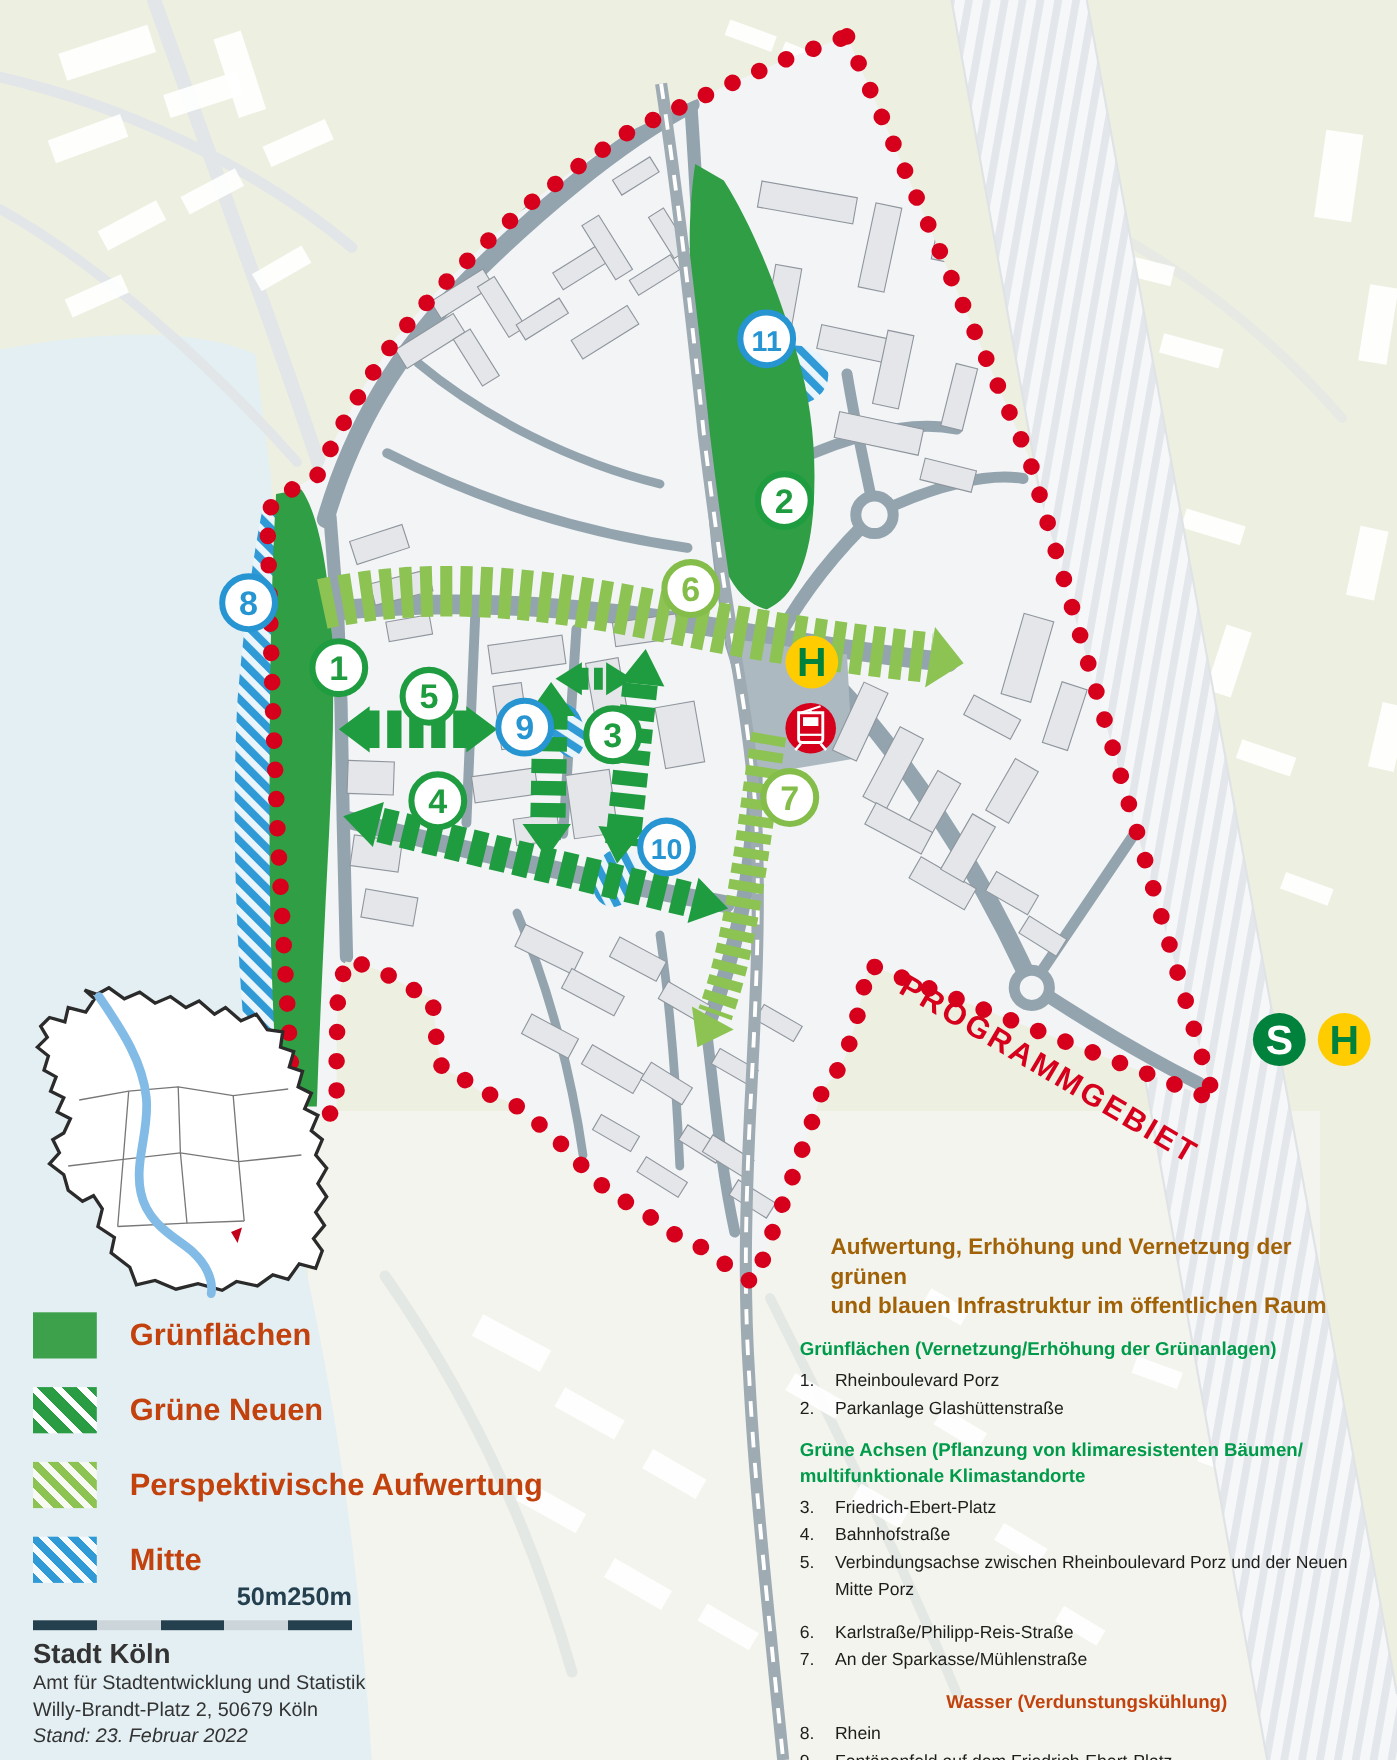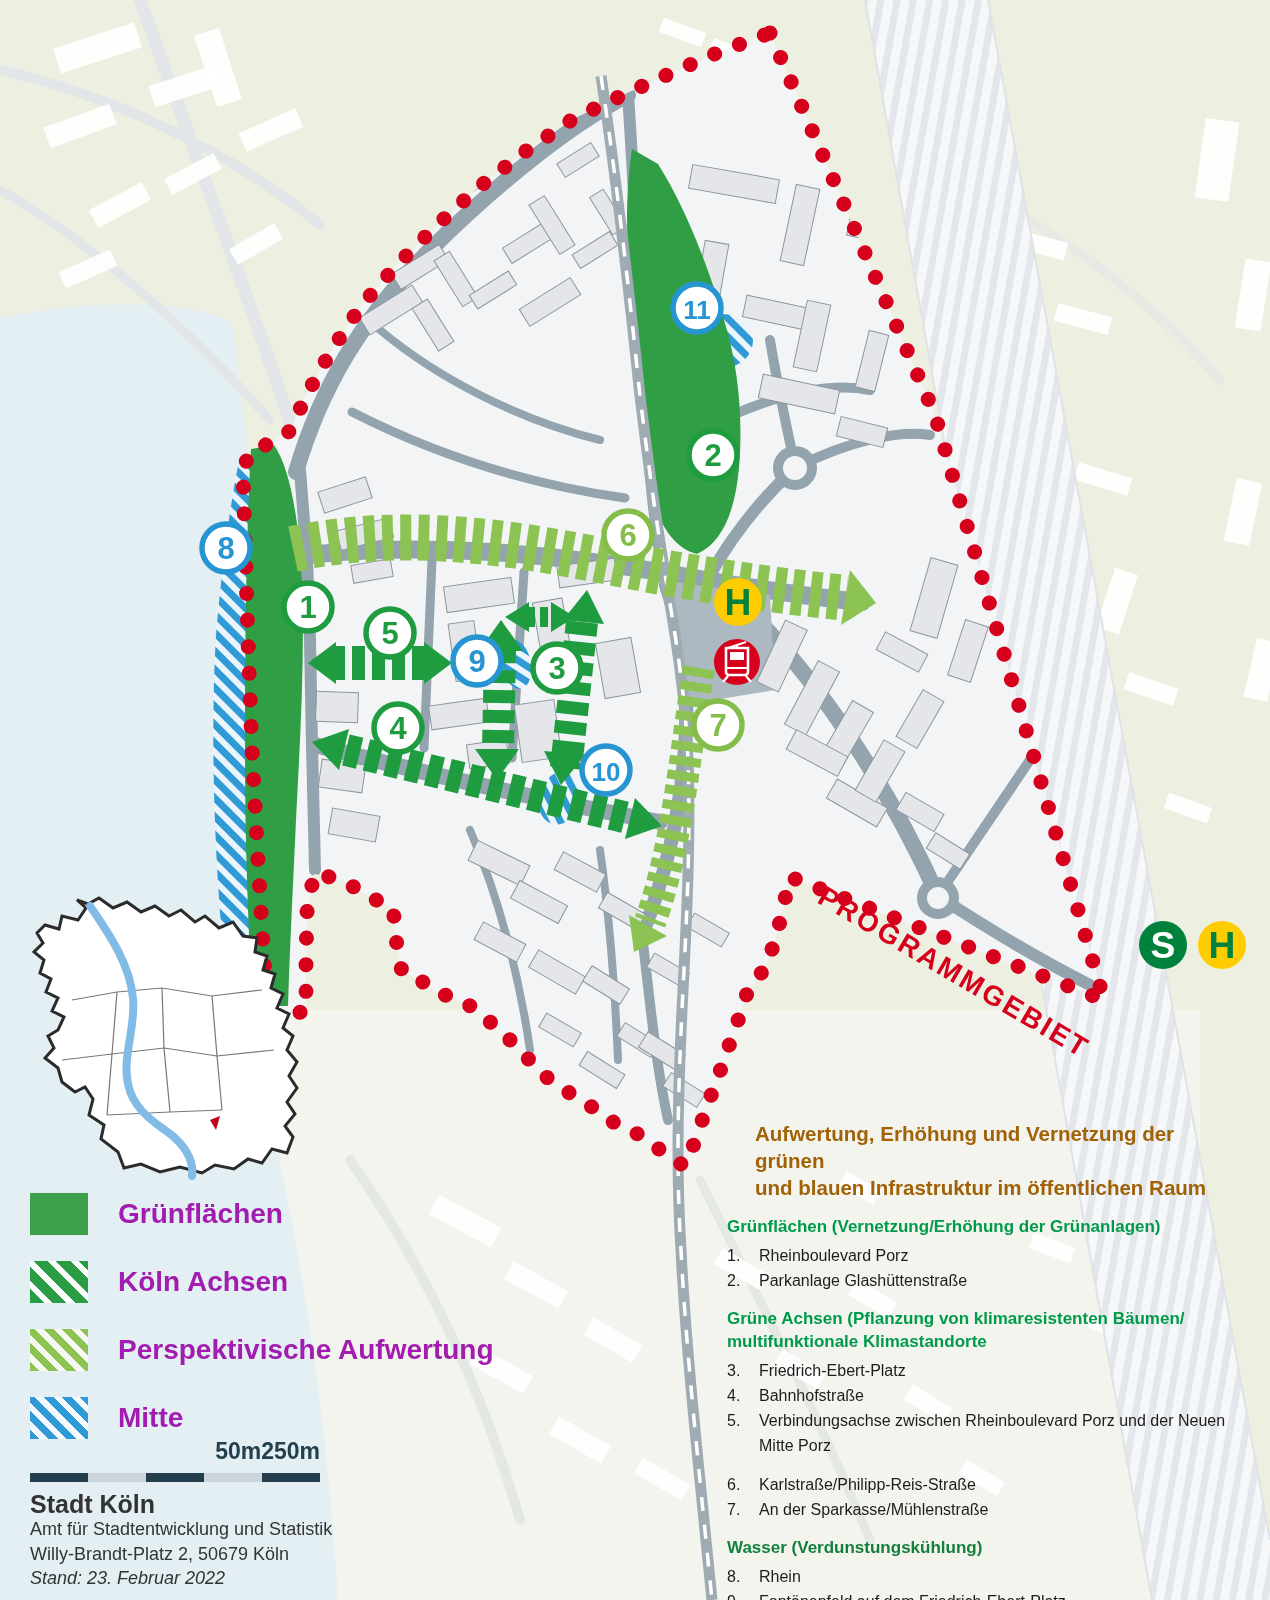--- a/index.html
+++ b/index.html
@@ -9,39 +9,39 @@
   .pg-text{font-family:"Liberation Sans",sans-serif;font-weight:bold;font-size:28px;
            letter-spacing:2.5px;}
   
   #legend{position:absolute;left:30px;top:1192px;}
   .legend-row{display:flex;align-items:center;margin-bottom:25px;height:43px;}
   .sw{width:58px;height:42px;margin-right:30px;flex:none;}
   .sw-solid-green{background:#3da04b;}
   .sw-hatch-darkgreen{background:repeating-linear-gradient(45deg,#2a9c44 0 10px,#ffffff 10px 16px);}
   .sw-hatch-lightgreen{background:repeating-linear-gradient(45deg,#8cc353 0 7px,#f7f9f3 7px 13px);}
   .sw-hatch-blue{background:repeating-linear-gradient(45deg,#2f9ad5 0 7px,#f4fafd 7px 13px);}
-  .legend-label{font-size:28px;font-weight:bold;color:#a21caf;}
+  .legend-label{font-size:28px;font-weight:bold;color:#c2410c;}
   
   #scalebar{position:absolute;left:30px;top:1438px;width:290px;}
   #scalebar .labels{display:flex;justify-content:flex-end;font-size:23px;
                     font-weight:600;color:#24404e;margin-bottom:8px;}
   #scalebar .bar{height:9px;background:linear-gradient(to right,
       #24404e 0 20%, #ccd5d9 20% 40%, #24404e 40% 60%, #ccd5d9 60% 80%, #24404e 80% 100%);}
   
   #attrib{position:absolute;left:30px;top:1492px;color:#333;font-size:18px;line-height:25px;}
   #attrib .org{font-weight:bold;font-size:25px;}
   #stand{position:absolute;left:30px;top:1568px;color:#333;font-size:18px;font-style:italic;}
   
   #info{position:absolute;left:727px;top:1120px;width:522px;color:#1d1d1b;}
   #info .title{font-size:20.5px;font-weight:bold;line-height:27px;color:#a16207;margin-left:28px;}
   .info-section{margin-top:14px;}
   .sec-heading{font-weight:bold;font-size:17px;line-height:23px;margin-bottom:5px;}
   .sec-heading.green{color:#009b4a;}
   .sec-heading.lightgreen{color:#8cc353;}
-  .sec-heading.blue{color:#15803d;}
+  .sec-heading.blue{color:#c2410c;text-align:center;}
   .sec-item{display:flex;font-size:16px;line-height:25px;}
   .sec-item .num{width:32px;flex:none;}
 </style>
 </head>
 <body>
 
 <div id="stage">
 
 <svg id="map-svg" width="1270" height="1600" viewBox="0 0 1270 1600">
   <defs>
@@ -346,21 +346,21 @@
   <polygon points="198,240 208,236 204,250" fill="#c2001a"></polygon>
 </svg>
 
 <div id="legend">
       <div class="legend-row">
         <div class="sw sw-solid-green"></div>
         <span class="legend-label">Grünflächen</span>
       </div>
       <div class="legend-row">
         <div class="sw sw-hatch-darkgreen"></div>
-        <span class="legend-label">Köln Achsen</span>
+        <span class="legend-label">Grüne Neuen</span>
       </div>
       <div class="legend-row">
         <div class="sw sw-hatch-lightgreen"></div>
         <span class="legend-label">Perspektivische Aufwertung</span>
       </div>
       <div class="legend-row">
         <div class="sw sw-hatch-blue"></div>
         <span class="legend-label">Mitte</span>
       </div>
     </div>

